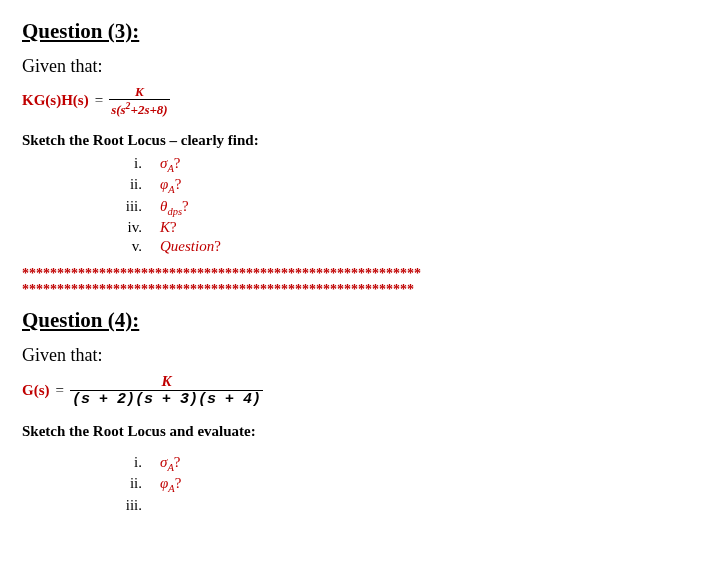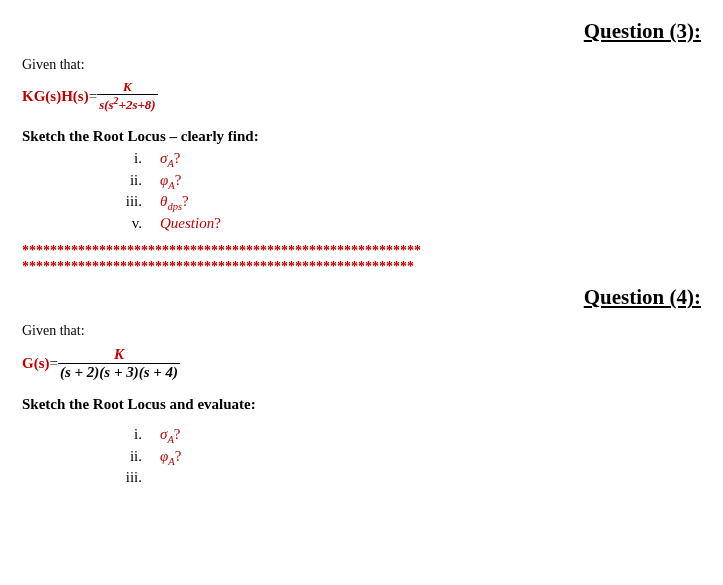--- a/index.html
+++ b/index.html
@@ -10,29 +10,29 @@
       width: 723px;
       padding: 20px 22px;
       font-size: 16px;
       line-height: 1.1;
     }
     .heading {
       font-weight: bold;
       text-decoration: underline;
       font-size: 21px;
       margin-bottom: 14px;
-      text-align: right;
     }
     .given {
-      font-size: 14px;
+      font-size: 18px;
       margin-bottom: 8px;
     }
     .eq-row {
       display: flex;
       align-items: center;
+      gap: 6px;
       margin-bottom: 6px;
       text-align: right;
     }
     .lhs {
       color: #c00000;
       font-weight: bold;
       font-size: 15px;
     }
     .eqsign {
       color: #000;
@@ -106,20 +106,21 @@
     }
     .q4-heading {
       margin-top: 12px;
     }
     .sup2 {
       font-size: 0.75em;
       vertical-align: super;
     }
     .frac2 .den {
       color: #000;
+      font-family: Liberation Mono, monospace;
     }
   </style>
 </head>
 <body>
 
 <div class="heading">Question (3):</div>
 <div class="given">Given that:</div>
 <div class="eq-row">
   <span class="lhs">KG(s)H(s)</span>
   <span class="eqsign">=</span>
@@ -137,20 +138,24 @@
     <span class="num-col">i.</span>
     <span><span class="sym">σ</span><span class="sym sub">A</span><span class="qmark">?</span></span>
   </div>
   <div class="item">
     <span class="num-col">ii.</span>
     <span><span class="sym">φ</span><span class="sym sub">A</span><span class="qmark">?</span></span>
   </div>
   <div class="item">
     <span class="num-col">iii.</span>
     <span><span class="sym">θ</span><span class="sym sub">dps</span><span class="qmark">?</span></span>
+  </div>
+  <div class="item">
+    <span class="num-col">iv.</span>
+    <span><span class="sym">K</span><span class="qmark">?</span></span>
   </div>
   <div class="item">
     <span class="num-col">v.</span>
     <span><span class="sym">Question</span><span class="qmark">?</span></span>
   </div>
 </div>
 
 <div class="stars">*********************************************************</div>
 <div class="stars2">********************************************************</div>
 

